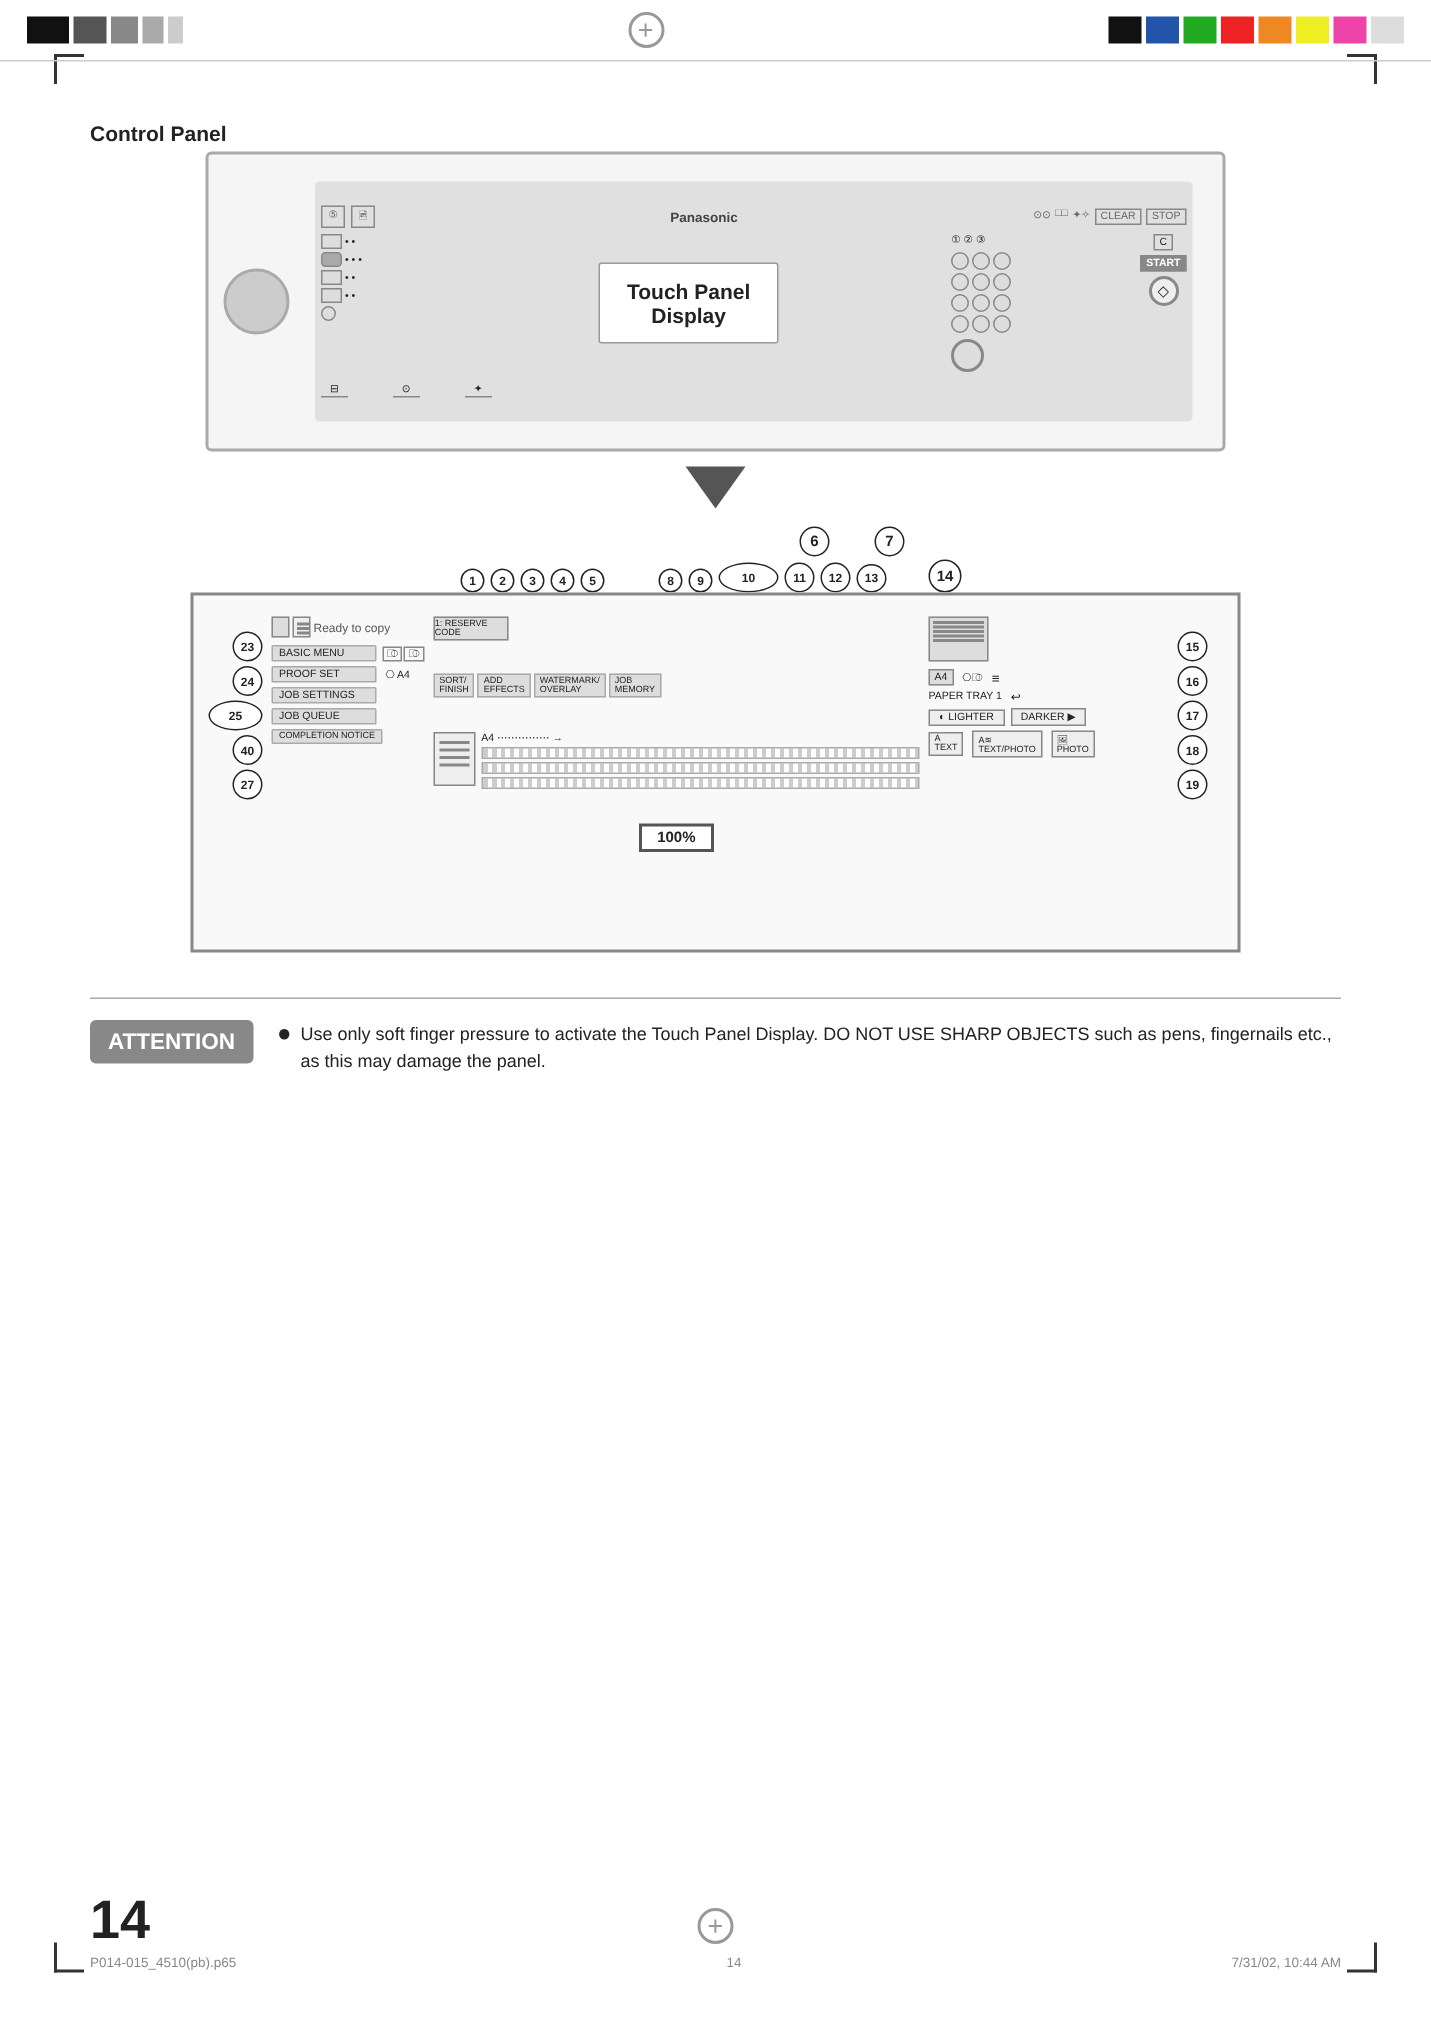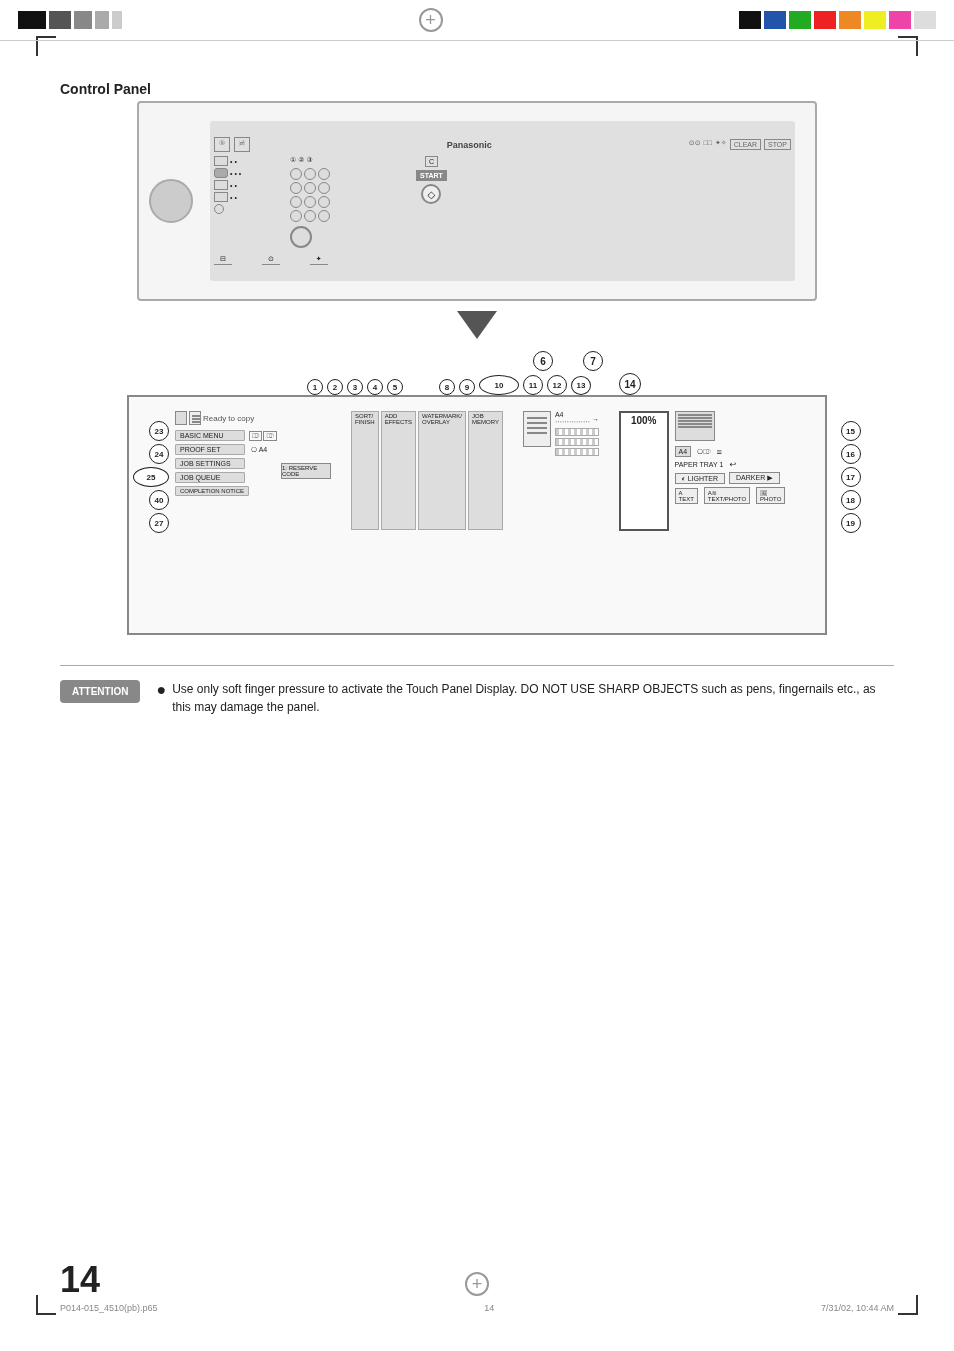--- a/index.html
+++ b/index.html
@@ -151,21 +151,21 @@
       align-items: flex-start;
       gap: 16px;
       margin: 20px 0 0 0;
       padding: 14px 0;
       border-top: 1.5px solid #aaa;
     }
     .attention-badge {
       background: #888;
       color: #fff;
       font-weight: bold;
-      font-size: 10px;
+      font-size: 15px;
       padding: 6px 12px;
       border-radius: 4px;
       white-space: nowrap;
       flex-shrink: 0;
     }
     .attention-text {
       font-size: 12px;
       line-height: 1.5;
       color: #222;
     }
@@ -225,21 +225,21 @@
     .rp-row {
       display: flex;
       align-items: center;
       gap: 4px;
     }
 
     
     .center-panel {
       flex: 1;
       display: flex;
-      flex-direction: row;
+      flex-direction: column;
       gap: 20px;
     }
 
     
     .main-diag {
       position: relative;
       width: 700px;
       margin: 0 auto;
     }
 
@@ -332,20 +332,26 @@
             </div>
           <div style="display:flex; align-items:center; gap:2px;">
               <span style="border:1px solid #888; width:14px; height:10px; background:#ddd; display:inline-block;"></span> 
               <span>• •</span>
             </div>
           <div style="display:flex; align-items:center; gap:2px;">
               <span style="border:1px solid #888; width:10px; height:10px; background:#ddd; display:inline-block; border-radius:50%;"></span>
             </div>
         </div>
 
+        <div style="flex:1; display:flex; align-items:center; justify-content:center;">
+          <div style="background:#fff; border:1px solid #999; padding:10px 18px; font-weight:bold; font-size:14px; text-align:center; border-radius:2px;">
+            <div>Touch Panel</div>
+            <div>Display</div>
+          </div>
+        </div>
 
         <div style="display:flex; flex-direction:column; gap:2px; font-size:7px; min-width:120px;">
           <div style="display:flex; gap:2px; margin-bottom:2px;">
             <span style="font-size:7px;">① ② ③</span>
           </div>
           <div style="display:flex; gap:2px;">
             <span style="border:1px solid #888; width:12px; height:12px; background:#ddd; display:inline-block; border-radius:50%;"></span>
             <span style="border:1px solid #888; width:12px; height:12px; background:#ddd; display:inline-block; border-radius:50%;"></span>
             <span style="border:1px solid #888; width:12px; height:12px; background:#ddd; display:inline-block; border-radius:50%;"></span>
           </div>

